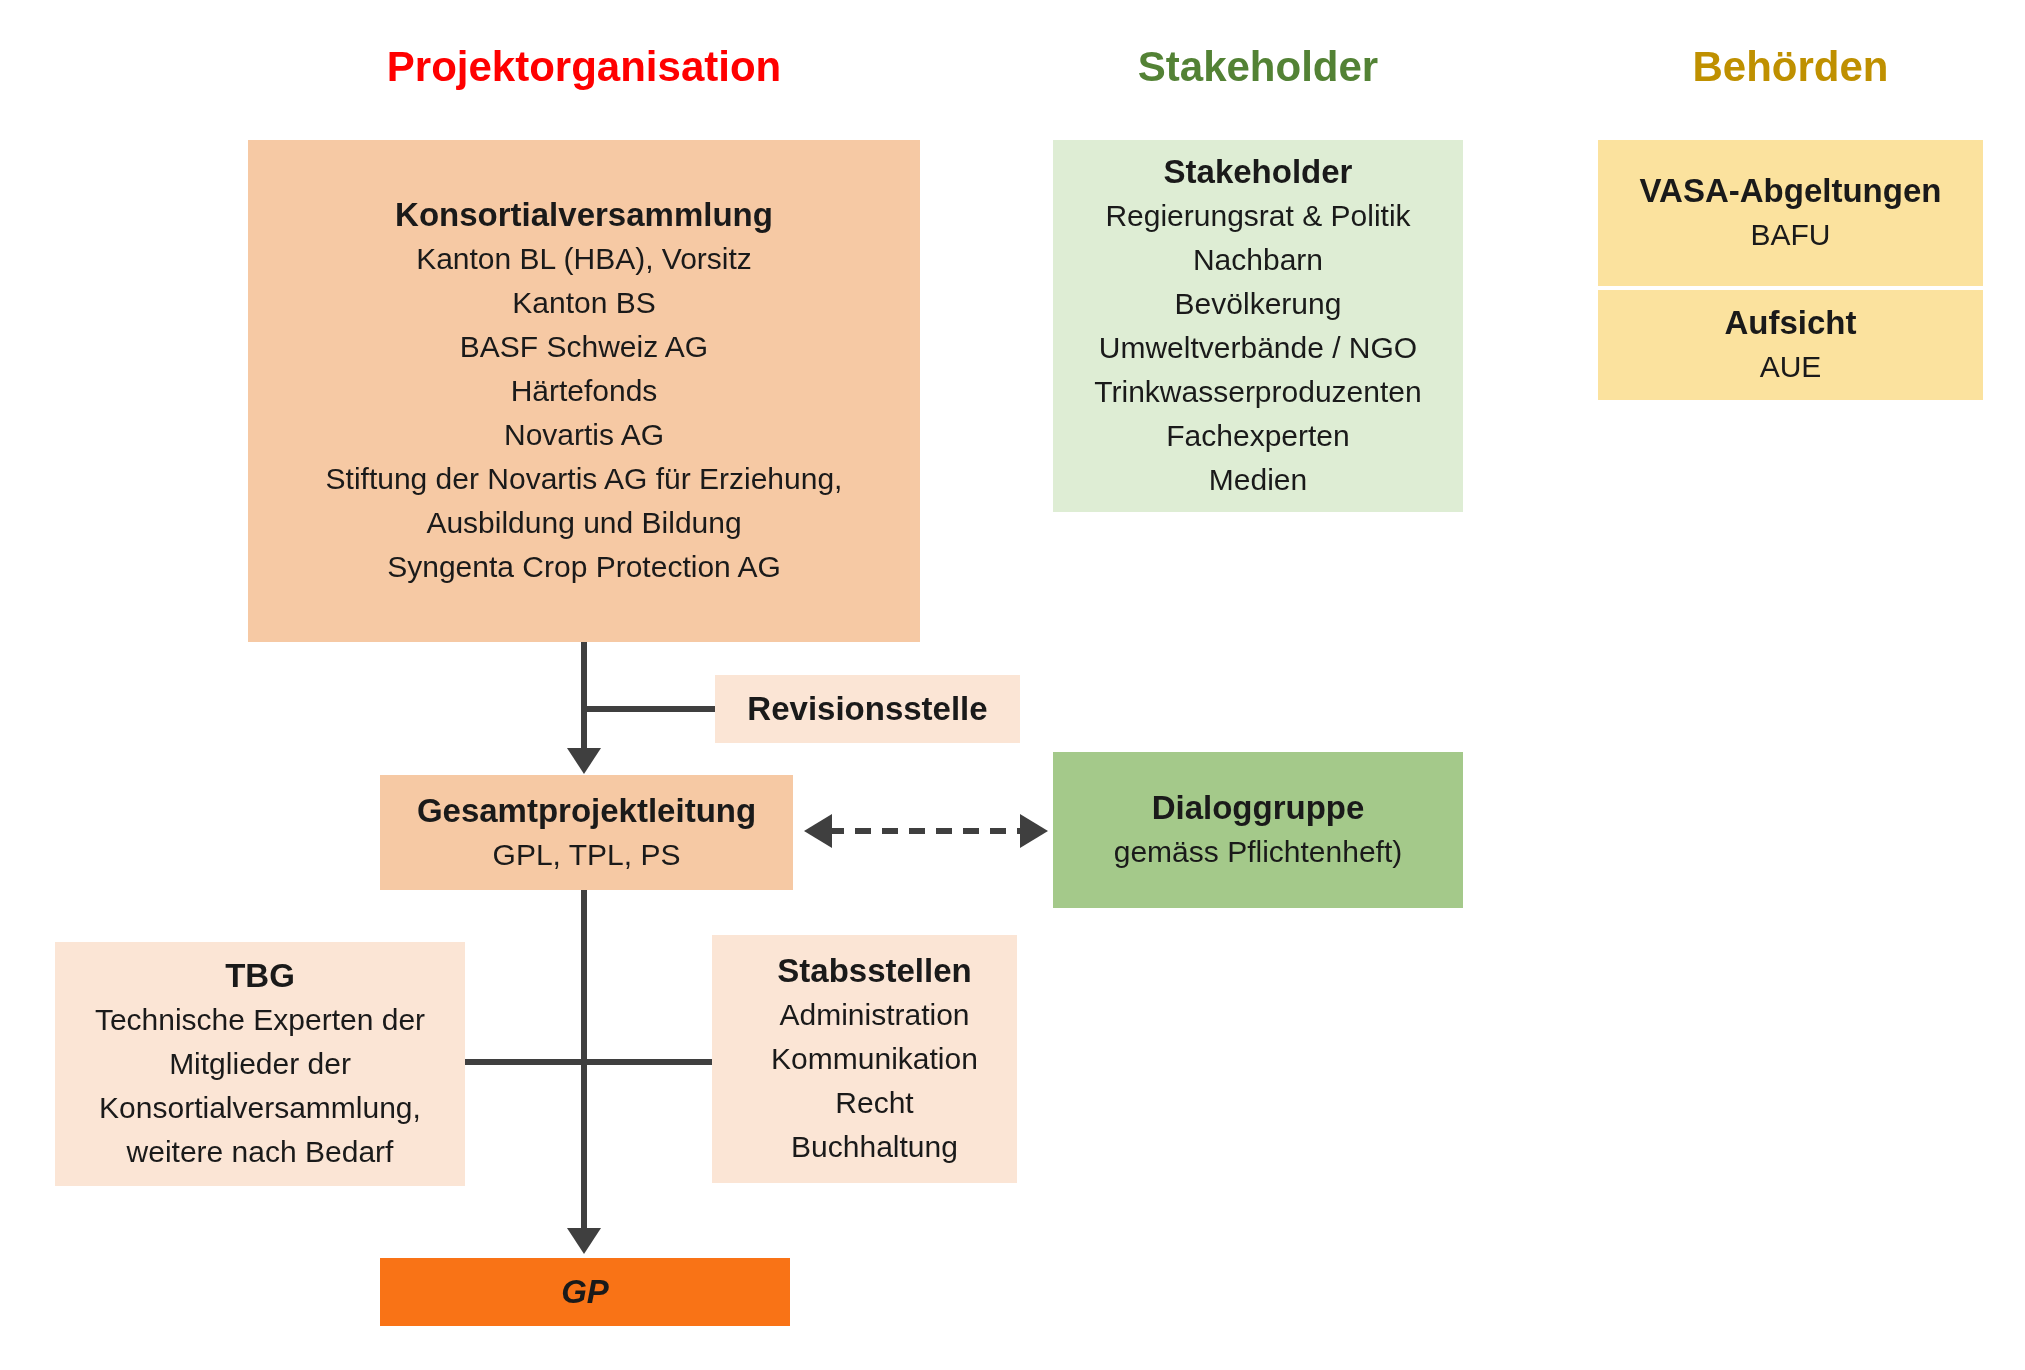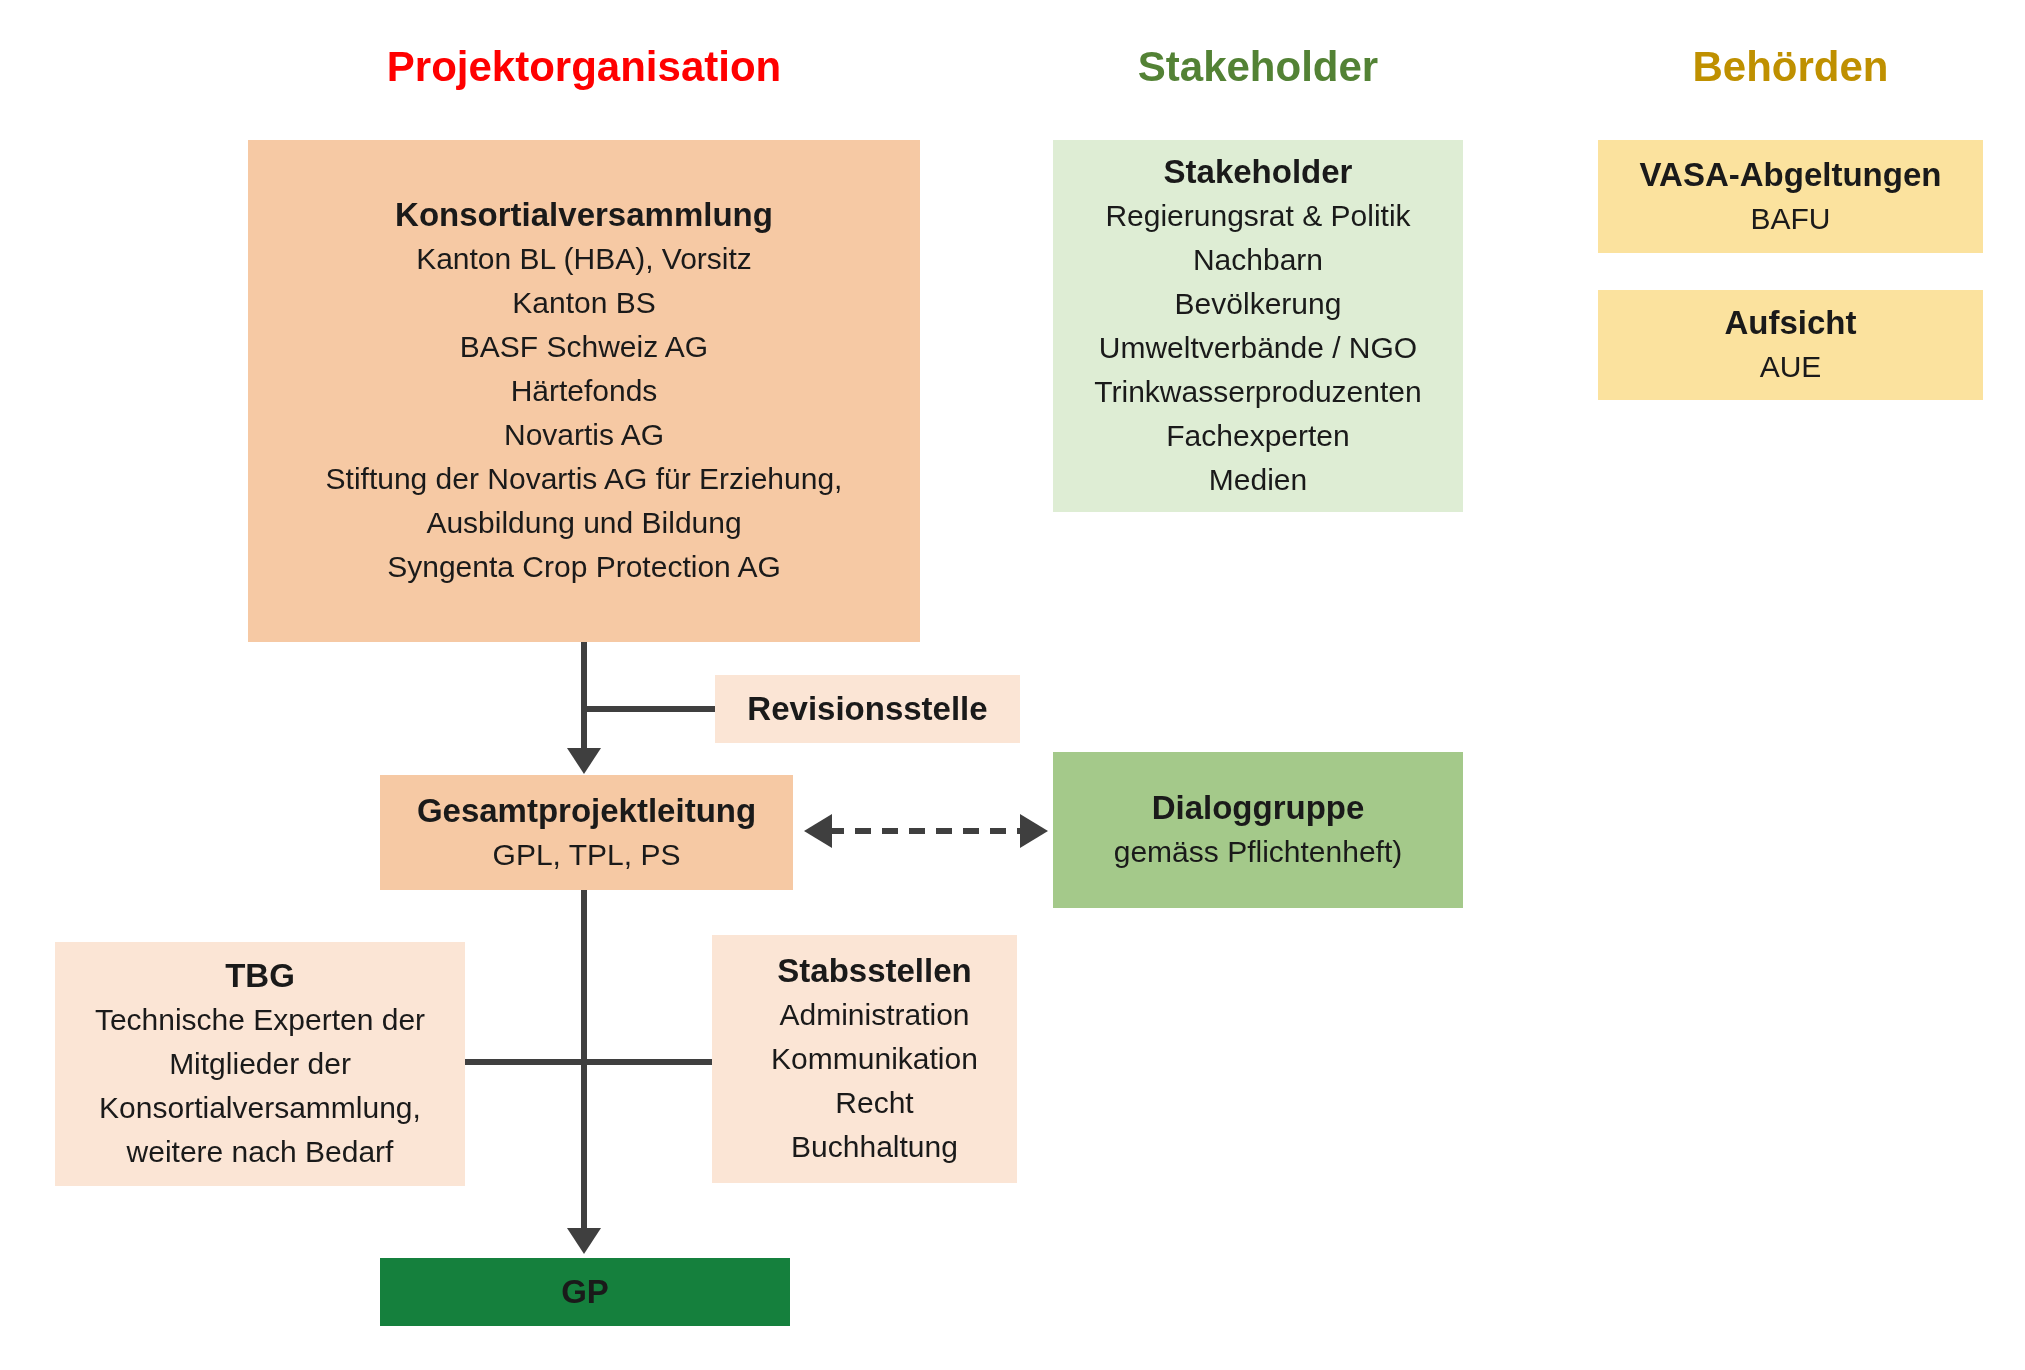--- a/index.html
+++ b/index.html
@@ -17,21 +17,21 @@
 
   .node{
     position:absolute;display:flex;flex-direction:column;justify-content:center;
     align-items:center;text-align:center;padding:6px 4px;box-sizing:border-box;
   }
   .node .title{font-weight:bold;font-size:33px;line-height:44px;}
   .node .line{font-size:30px;line-height:44px;}
 
   #box-konsortialversammlung{left:248px;top:140px;width:672px;height:502px;}
   #box-stakeholder{left:1053px;top:140px;width:410px;height:372px;}
-  #box-vasa{left:1598px;top:140px;width:385px;height:113px;}
+  #box-vasa{left:1598px;top:140px;width:385px;height:146px;}
   #box-aufsicht{left:1598px;top:290px;width:385px;height:110px;}
   #box-revisionsstelle{left:715px;top:675px;width:305px;height:68px;}
   #box-gesamtprojektleitung{left:380px;top:775px;width:413px;height:115px;}
   #box-dialoggruppe{left:1053px;top:752px;width:410px;height:156px;}
   #box-tbg{left:55px;top:942px;width:410px;height:244px;}
   #box-stabsstellen{left:712px;top:935px;width:305px;height:248px;}
   #box-gp{left:380px;top:1258px;width:410px;height:68px;}
 
   #connector-layer{position:absolute;left:0;top:0;width:2025px;height:1370px;}
 </style>
@@ -117,17 +117,17 @@
   </div>
 
   <div class="node" id="box-stabsstellen" style="background-color: rgb(251, 229, 213); padding-left: 24px;">
     <div class="title">Stabsstellen</div>
     <div class="line">Administration</div>
     <div class="line">Kommunikation</div>
     <div class="line">Recht</div>
     <div class="line">Buchhaltung</div>
   </div>
 
-  <div class="node" id="box-gp" style="background-color: #15803d;">
+  <div class="node" id="box-gp" style="background-color: #f97316; font-style: italic;">
     <div class="title">GP</div>
   </div>
 
 </div>
 
 </body></html>

